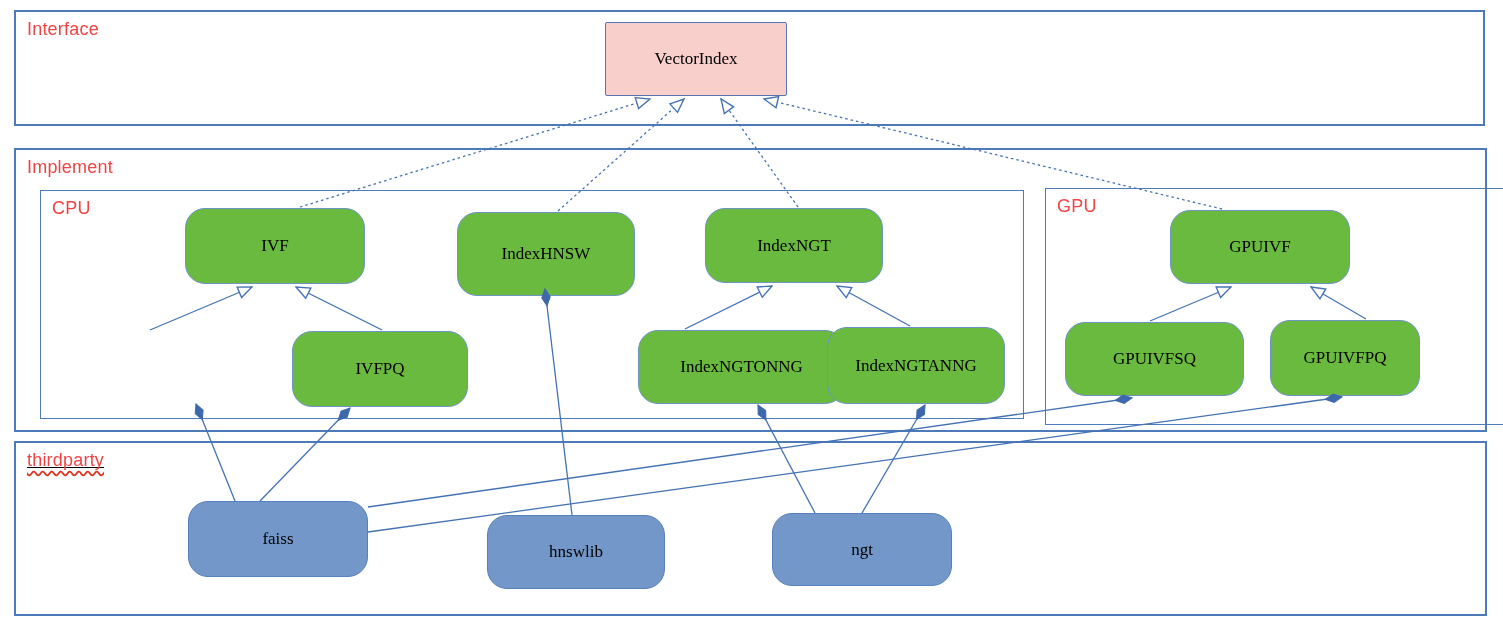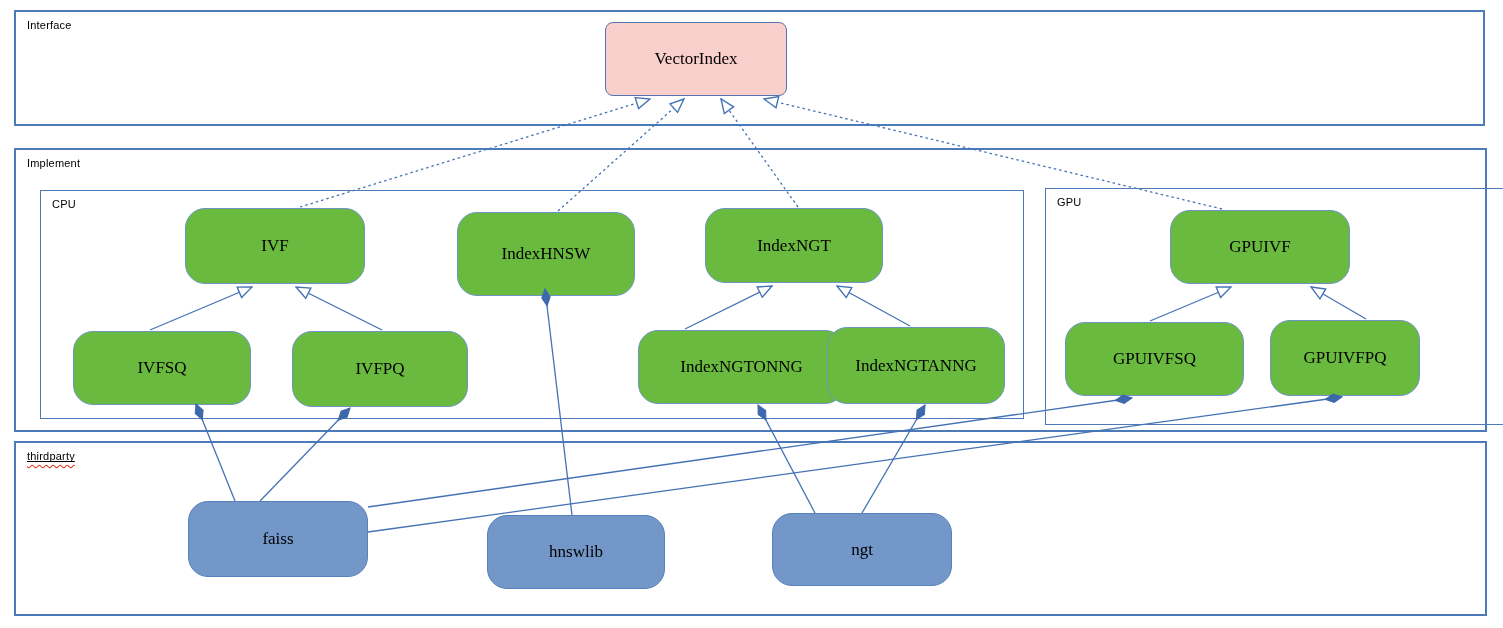--- a/index.html
+++ b/index.html
@@ -15,22 +15,22 @@
     position:absolute;
     border:2px solid #4d7ab8;
     background:transparent;
     box-sizing:border-box;
     z-index:1;
   }
   .container.inner{border-width:1.5px;}
   .container-label{
     position:absolute;
     top:7px;left:11px;
-    font-size:11px;
-    color:#000000;
+    font-size:18px;
+    color:#ef4444;
     letter-spacing:.2px;
   }
   .c-interface{left:14px;top:10px;width:1471px;height:116px;}
   .c-implement{left:14px;top:148px;width:1473px;height:284px;}
   .c-cpu{left:40px;top:190px;width:984px;height:229px;}
   .c-gpu{left:1045px;top:188px;width:472px;height:237px;}
   .c-thirdparty{left:14px;top:441px;width:1473px;height:175px;padding-left:45px;}
   .u-solid{text-decoration:underline;text-decoration-color:#000;}
   .u-wavy{
     text-decoration:underline wavy #e0321e;
@@ -42,21 +42,21 @@
     position:absolute;
     display:flex;align-items:center;justify-content:center;
     font-family:"Liberation Serif",serif;
     font-size:17px;color:#000000;
     border-radius:20px;
     box-sizing:border-box;
     z-index:2;
     text-align:center;
   }
   .node.green{background:#6aba3f;border:1.5px solid #6e94c4;}
-  .node.pink{background:#f8cfcb;border:1.5px solid #5574b4;border-radius:8px;}
+  .node.pink{background:#f8cfcb;border:1.5px solid #5574b4;border-radius:2px;}
   .node.blue{background:#7297c8;border:1.5px solid #5581bd;}
   .n-vectorindex{left:605px;top:22px;width:182px;height:74px;}
   .n-ivf{left:185px;top:208px;width:180px;height:76px;}
   .n-indexhnsw{left:457px;top:212px;width:178px;height:84px;}
   .n-indexngt{left:705px;top:208px;width:178px;height:75px;}
   .n-gpuivf{left:1170px;top:210px;width:180px;height:74px;}
   .n-ivfsq{left:73px;top:331px;width:178px;height:74px;}
   .n-ivfpq{left:292px;top:331px;width:176px;height:76px;}
   .n-indexngtonng{left:614px;top:330px;width:207px;height:74px;margin-left:24px;}
   .n-indexngtanng{left:827px;top:327px;width:178px;height:77px;}
@@ -100,21 +100,20 @@
     <span class="container-label u-solid"><span class="u-wavy">thirdparty</span></span>
   </div>
 
   <div class="node pink n-vectorindex">VectorIndex</div>
 
   <div class="node green n-ivf">IVF</div>
   <div class="node green n-indexhnsw">IndexHNSW</div>
   <div class="node green n-indexngt">IndexNGT</div>
   <div class="node green n-gpuivf">GPUIVF</div>
 
-  <div class="node green n-ivfsq">IVFSQ</div>
   <div class="node green n-ivfpq">IVFPQ</div>
   <div class="node green n-indexngtonng">IndexNGTONNG</div>
   <div class="node green n-indexngtanng">IndexNGTANNG</div>
   <div class="node green n-gpuivfsq">GPUIVFSQ</div>
   <div class="node green n-gpuivfpq">GPUIVFPQ</div>
 
   <div class="node blue n-faiss">faiss</div>
   <div class="node blue n-hnswlib">hnswlib</div>
   <div class="node blue n-ngt">ngt</div>
 

